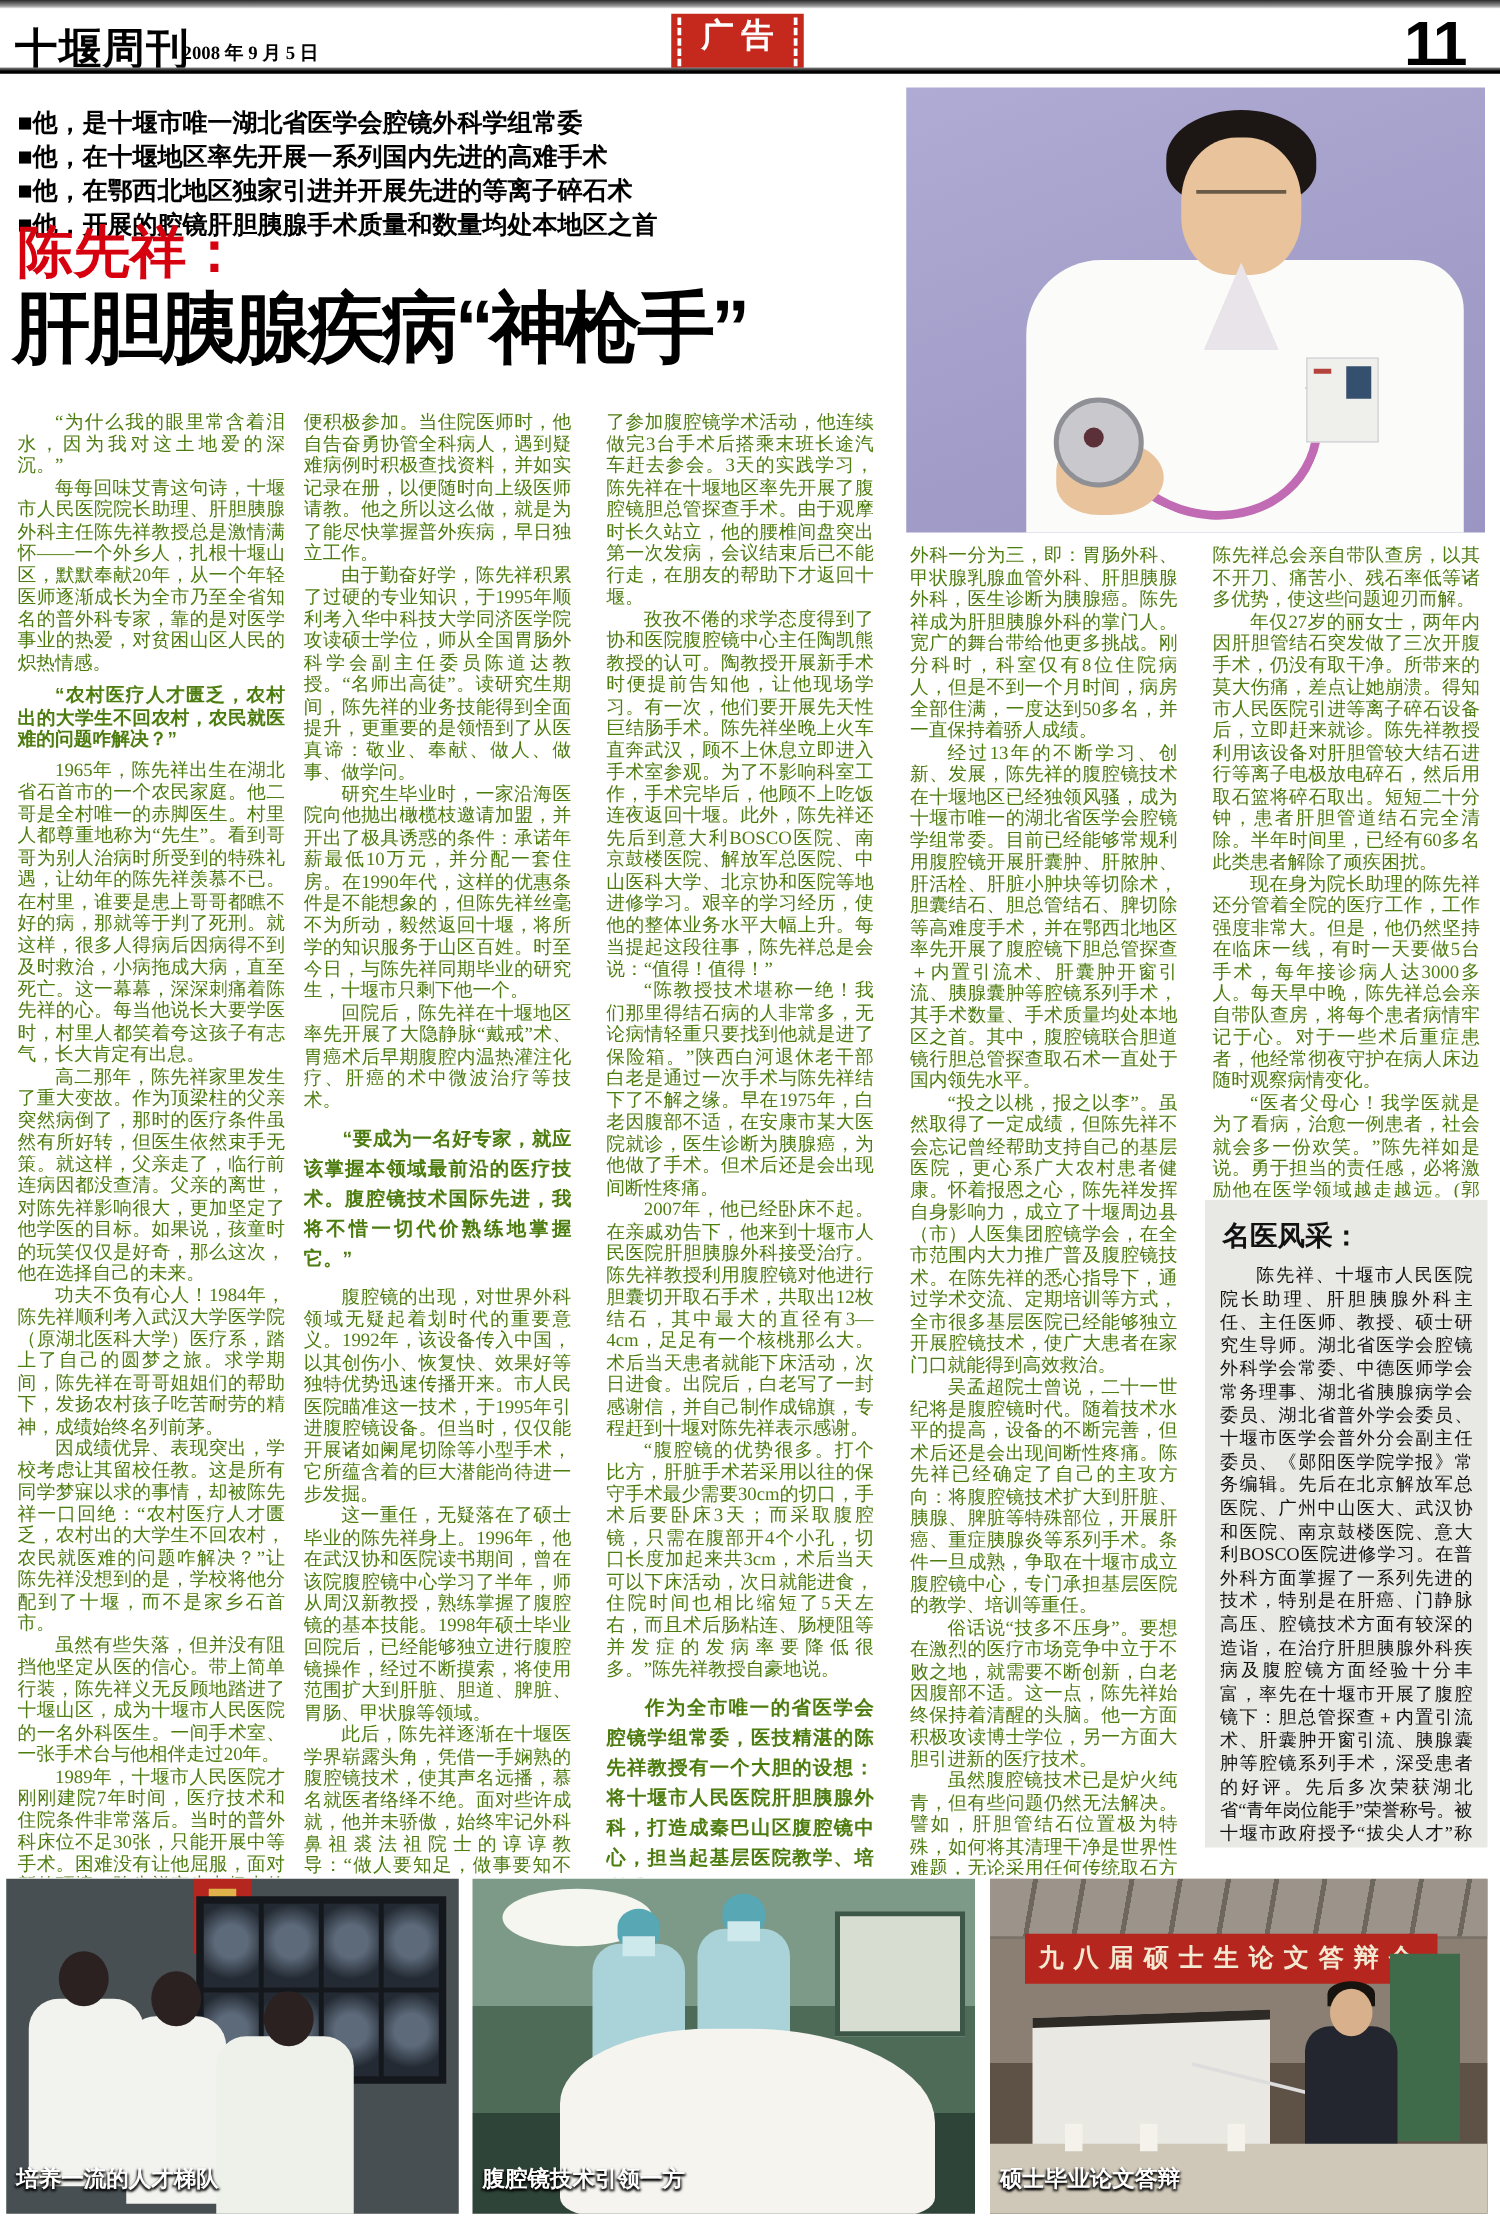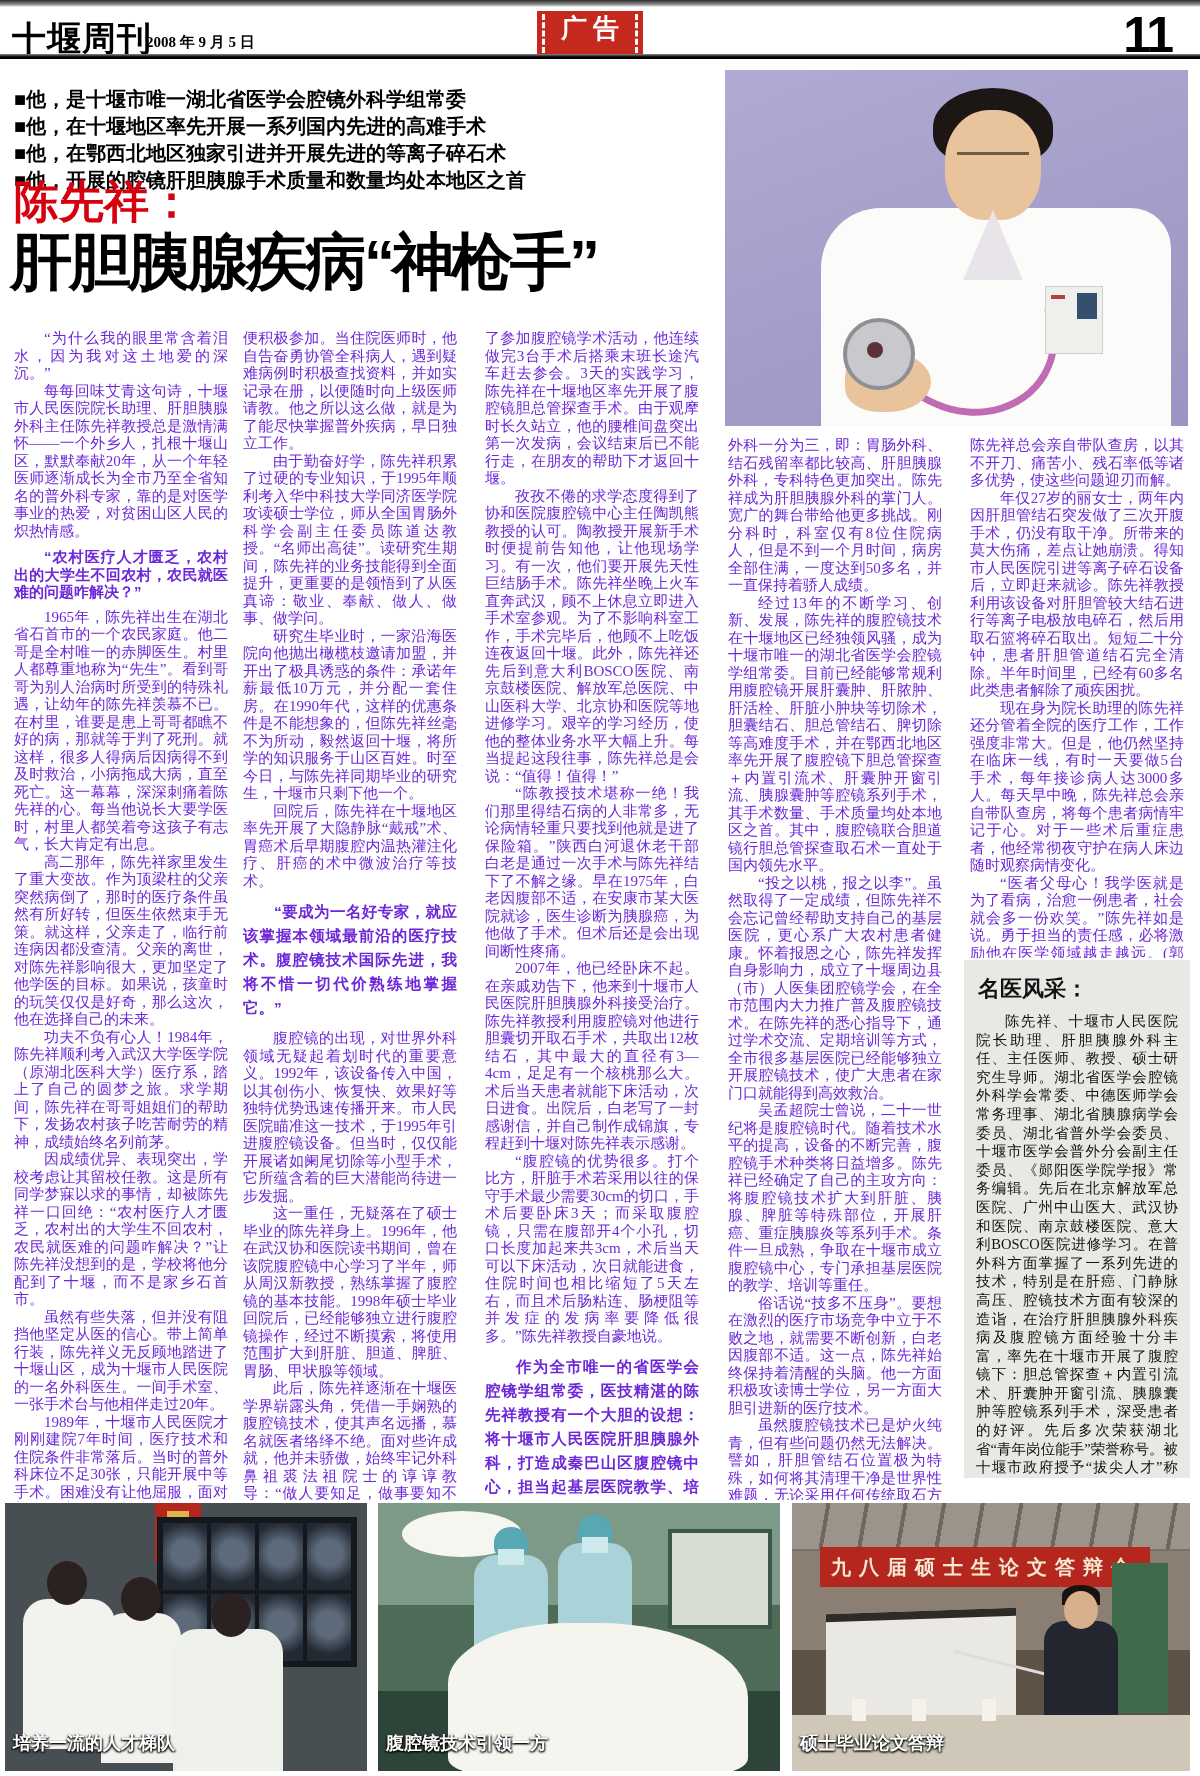--- a/index.html
+++ b/index.html
@@ -41,21 +41,21 @@
   .p-badge i{position:absolute;right:5px;top:6px;width:20px;height:26px;background:#35506e;display:block;}
   .p-badge b{position:absolute;left:5px;top:8px;width:14px;height:4px;background:#b4433c;display:block;}
   .p-tube{position:absolute;left:150px;top:180px;width:170px;height:150px;border:7px solid #c06bb4;
           border-top-color:transparent;border-left-color:transparent;border-radius:50%;transform:rotate(24deg);}
   .p-hand{position:absolute;left:120px;top:282px;width:86px;height:60px;background:#e9c39c;border-radius:40% 50% 50% 40%;}
   .p-gauge{position:absolute;left:118px;top:248px;width:64px;height:64px;background:#c9c9cd;border-radius:50%;
            border:4px solid #8f8f96;}
   .p-gauge i{position:absolute;left:20px;top:20px;width:16px;height:16px;background:#5c3038;border-radius:50%;display:block;}
   
   .col{position:absolute;width:214px;overflow:hidden;font-size:15px;line-height:17.5px;
-       text-align:justify;color:#6d28d9;}
+       text-align:justify;color:#4d7c0f;}
   .col p{margin:0;text-indent:2em;}
   .col p.cont{text-indent:0;}
   .col p.sub{font-weight:bold;font-family:"Liberation Sans",sans-serif;font-size:15.5px;
              line-height:24px;margin:10px 0;text-indent:2em;}
   .col p.boldq{font-weight:bold;font-family:"Liberation Sans",sans-serif;margin:8px 0;}
   
   #sidebar{position:absolute;left:964px;top:960px;width:226px;height:518px;background:#e8e8e5;
            box-sizing:border-box;padding:12px 12px 8px 12px;overflow:hidden;}
   #sidebar .title{font-family:"Liberation Sans",sans-serif;font-weight:bold;font-size:22px;margin:2px 0 8px 2px;}
   #sidebar .body{font-size:14.5px;line-height:18.6px;text-align:justify;}
@@ -166,24 +166,24 @@
     </div>
   <div class="col" style="left:485px;top:330px;height:1172px;">
       <p class="cont">了参加腹腔镜学术活动，他连续做完3台手术后搭乘末班长途汽车赶去参会。3天的实践学习，陈先祥在十堰地区率先开展了腹腔镜胆总管探查手术。由于观摩时长久站立，他的腰椎间盘突出第一次发病，会议结束后已不能行走，在朋友的帮助下才返回十堰。</p>
       <p>孜孜不倦的求学态度得到了协和医院腹腔镜中心主任陶凯熊教授的认可。陶教授开展新手术时便提前告知他，让他现场学习。有一次，他们要开展先天性巨结肠手术。陈先祥坐晚上火车直奔武汉，顾不上休息立即进入手术室参观。为了不影响科室工作，手术完毕后，他顾不上吃饭连夜返回十堰。此外，陈先祥还先后到意大利BOSCO医院、南京鼓楼医院、解放军总医院、中山医科大学、北京协和医院等地进修学习。艰辛的学习经历，使他的整体业务水平大幅上升。每当提起这段往事，陈先祥总是会说：“值得！值得！”</p>
       <p>“陈教授技术堪称一绝！我们那里得结石病的人非常多，无论病情轻重只要找到他就是进了保险箱。”陕西白河退休老干部白老是通过一次手术与陈先祥结下了不解之缘。早在1975年，白老因腹部不适，在安康市某大医院就诊，医生诊断为胰腺癌，为他做了手术。但术后还是会出现间断性疼痛。</p>
       <p>2007年，他已经卧床不起。在亲戚劝告下，他来到十堰市人民医院肝胆胰腺外科接受治疗。陈先祥教授利用腹腔镜对他进行胆囊切开取石手术，共取出12枚结石，其中最大的直径有3—4cm，足足有一个核桃那么大。术后当天患者就能下床活动，次日进食。出院后，白老写了一封感谢信，并自己制作成锦旗，专程赶到十堰对陈先祥表示感谢。</p>
       <p>“腹腔镜的优势很多。打个比方，肝脏手术若采用以往的保守手术最少需要30cm的切口，手术后要卧床3天；而采取腹腔镜，只需在腹部开4个小孔，切口长度加起来共3cm，术后当天可以下床活动，次日就能进食，住院时间也相比缩短了5天左右，而且术后肠粘连、肠梗阻等并发症的发病率要降低很多。”陈先祥教授自豪地说。</p>
       <p class="sub">作为全市唯一的省医学会腔镜学组常委，医技精湛的陈先祥教授有一个大胆的设想：将十堰市人民医院肝胆胰腺外科，打造成秦巴山区腹腔镜中心，担当起基层医院教学、培训重任。</p>
     </div>
   <div class="col" style="left:728px;top:437px;height:1063px;">
-      <p class="cont">外科一分为三，即：胃肠外科、结石残留率都比较高、肝胆胰腺外科，专科特色更加突出。陈先祥成为肝胆胰腺外科的掌门人。宽广的舞台带给他更多挑战。刚分科时，科室仅有8位住院病人，但是不到一个月时间，病房全部住满，一度达到50多名，并一直保持着骄人成绩。</p>
+      <p class="cont">外科一分为三，即：胃肠外科、甲状腺乳腺血管外科、肝胆胰腺外科，医生诊断为胰腺癌。陈先祥成为肝胆胰腺外科的掌门人。宽广的舞台带给他更多挑战。刚分科时，科室仅有8位住院病人，但是不到一个月时间，病房全部住满，一度达到50多名，并一直保持着骄人成绩。</p>
       <p>经过13年的不断学习、创新、发展，陈先祥的腹腔镜技术在十堰地区已经独领风骚，成为十堰市唯一的湖北省医学会腔镜学组常委。目前已经能够常规利用腹腔镜开展肝囊肿、肝脓肿、肝活栓、肝脏小肿块等切除术，胆囊结石、胆总管结石、脾切除等高难度手术，并在鄂西北地区率先开展了腹腔镜下胆总管探查＋内置引流术、肝囊肿开窗引流、胰腺囊肿等腔镜系列手术，其手术数量、手术质量均处本地区之首。其中，腹腔镜联合胆道镜行胆总管探查取石术一直处于国内领先水平。</p>
       <p>“投之以桃，报之以李”。虽然取得了一定成绩，但陈先祥不会忘记曾经帮助支持自己的基层医院，更心系广大农村患者健康。怀着报恩之心，陈先祥发挥自身影响力，成立了十堰周边县（市）人医集团腔镜学会，在全市范围内大力推广普及腹腔镜技术。在陈先祥的悉心指导下，通过学术交流、定期培训等方式，全市很多基层医院已经能够独立开展腔镜技术，使广大患者在家门口就能得到高效救治。</p>
-      <p>吴孟超院士曾说，二十一世纪将是腹腔镜时代。随着技术水平的提高，设备的不断完善，腹腔镜手术种类将日益增多。陈先祥已经确定了自己的主攻方向：将腹腔镜技术扩大到肝脏、胰腺、脾脏等特殊部位，开展肝癌、重症胰腺炎等系列手术。条件一旦成熟，争取在十堰市成立腹腔镜中心，专门承担基层医院的教学、培训等重任。</p>
+      <p>吴孟超院士曾说，二十一世纪将是腹腔镜时代。随着技术水平的提高，设备的不断完善，但术后还是会出现间断性疼痛。陈先祥已经确定了自己的主攻方向：将腹腔镜技术扩大到肝脏、胰腺、脾脏等特殊部位，开展肝癌、重症胰腺炎等系列手术。条件一旦成熟，争取在十堰市成立腹腔镜中心，专门承担基层医院的教学、培训等重任。</p>
       <p>俗话说“技多不压身”。要想在激烈的医疗市场竞争中立于不败之地，就需要不断创新，白老因腹部不适。这一点，陈先祥始终保持着清醒的头脑。他一方面积极攻读博士学位，另一方面大胆引进新的医疗技术。</p>
       <p>虽然腹腔镜技术已是炉火纯青，但有些问题仍然无法解决。譬如，肝胆管结石位置极为特殊，如何将其清理干净是世界性难题，无论采用任何传统取石方法，结石残留率都比较高。2008年2月份，陈先祥果断的在鄂西北地区独家引进国内</p>
     </div>
   <div class="col" style="left:970px;top:437px;height:521px;">
       <p class="cont">陈先祥总会亲自带队查房，以其不开刀、痛苦小、残石率低等诸多优势，使这些问题迎刃而解。</p>
       <p>年仅27岁的丽女士，两年内因肝胆管结石突发做了三次开腹手术，仍没有取干净。所带来的莫大伤痛，差点让她崩溃。得知市人民医院引进等离子碎石设备后，立即赶来就诊。陈先祥教授利用该设备对肝胆管较大结石进行等离子电极放电碎石，然后用取石篮将碎石取出。短短二十分钟，患者肝胆管道结石完全清除。半年时间里，已经有60多名此类患者解除了顽疾困扰。</p>
       <p>现在身为院长助理的陈先祥还分管着全院的医疗工作，工作强度非常大。但是，他仍然坚持在临床一线，有时一天要做5台手术，每年接诊病人达3000多人。每天早中晚，陈先祥总会亲自带队查房，将每个患者病情牢记于心。对于一些术后重症患者，他经常彻夜守护在病人床边随时观察病情变化。</p>
       <p>“医者父母心！我学医就是为了看病，治愈一例患者，社会就会多一份欢笑。”陈先祥如是说。勇于担当的责任感，必将激励他在医学领域越走越远。(郭绍朋)</p>
     </div>
 

